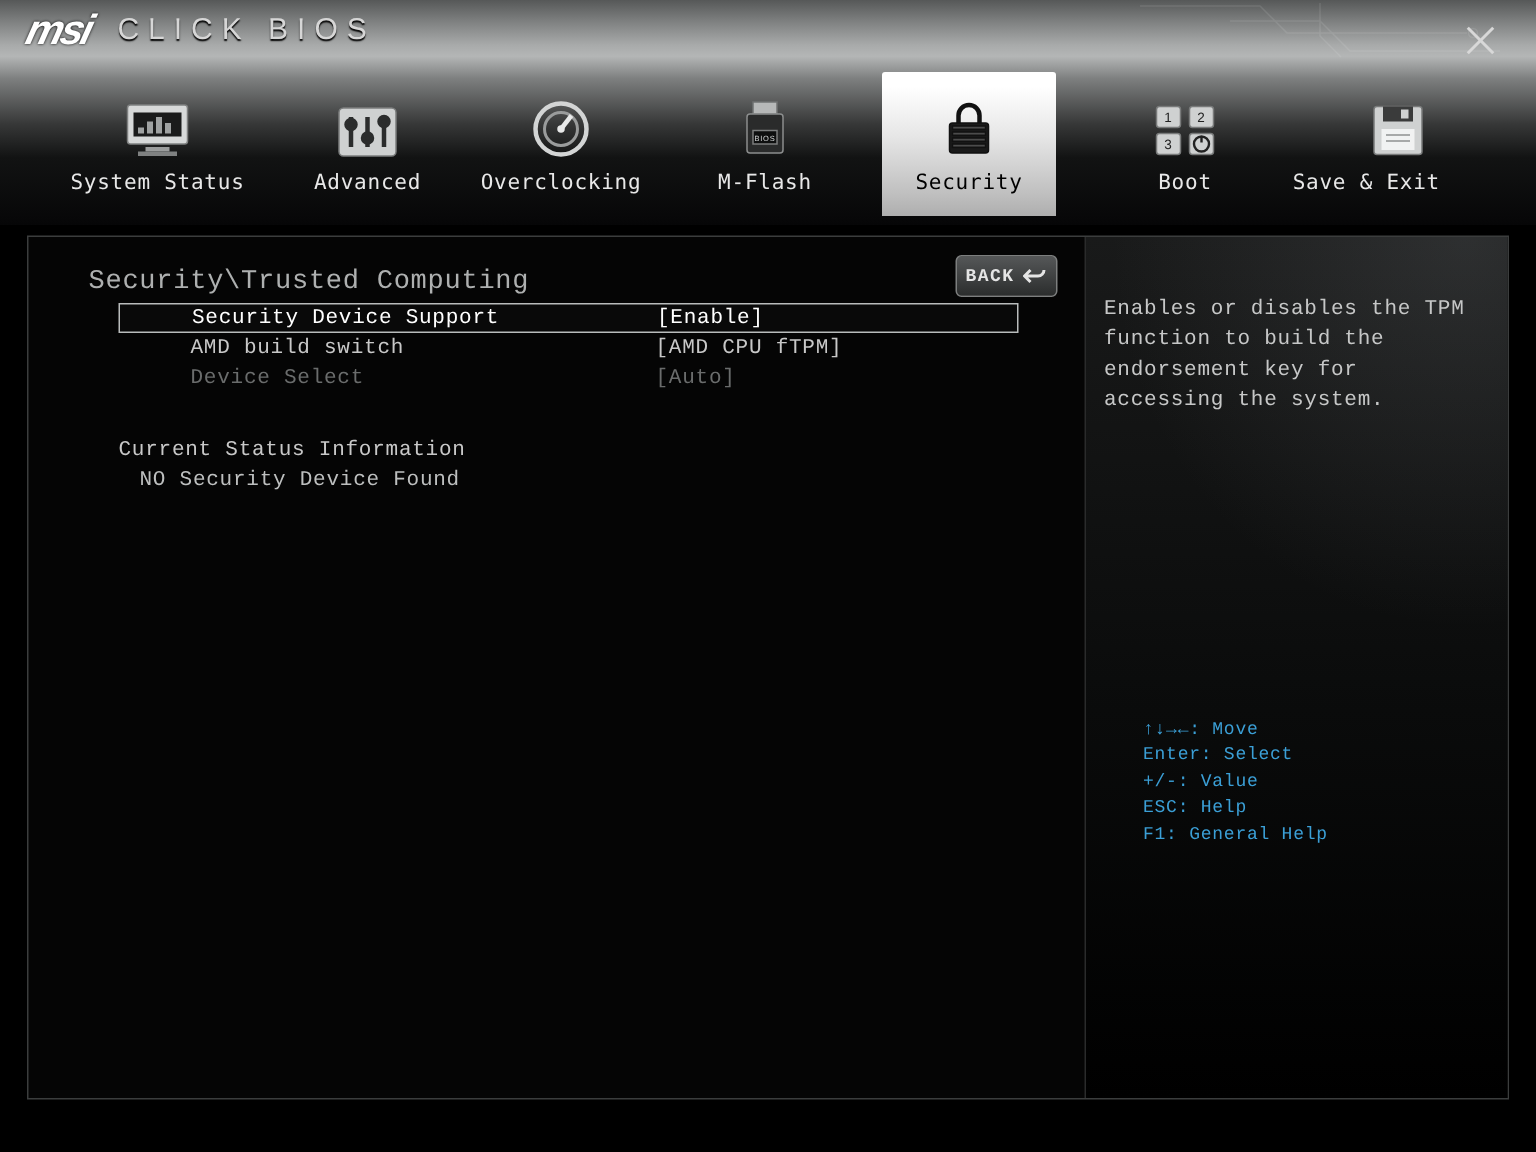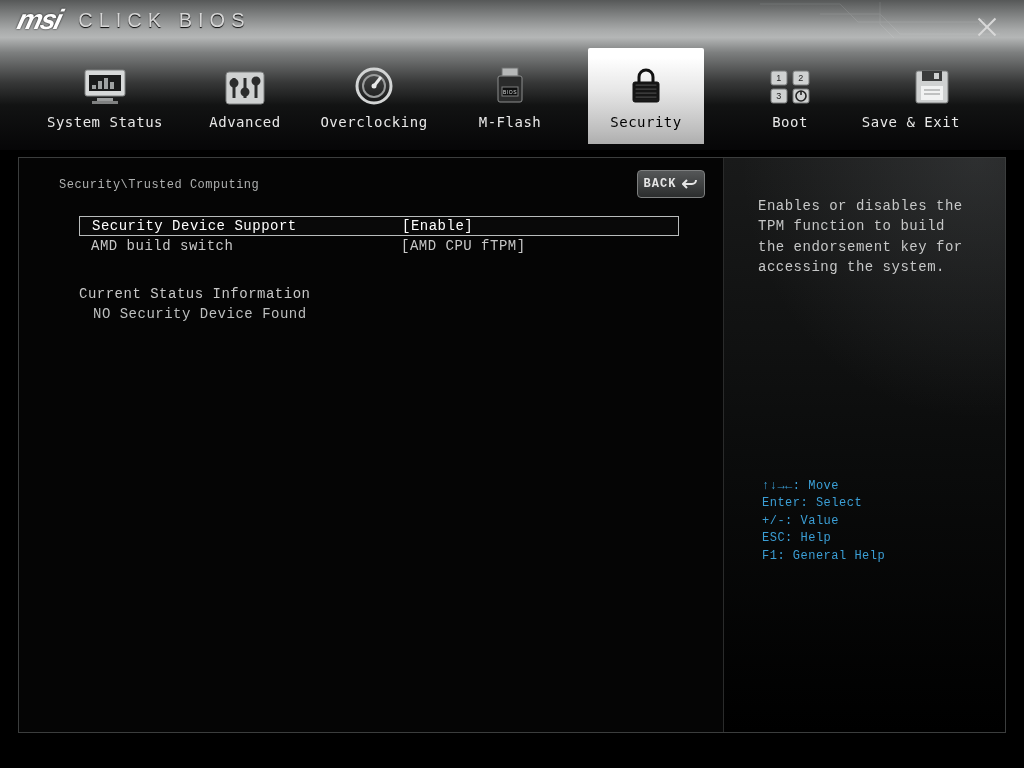--- a/index.html
+++ b/index.html
@@ -87,40 +87,40 @@
   .leftpanel {
     position:absolute; left:0; top:0; width:706px; height:100%;
     padding:20px 28px 20px 40px;
   }
   .rightpanel {
     position:absolute; right:0; top:0; width:282px; height:100%;
     border-left:1px solid #2a2b2b;
     background:
       radial-gradient(ellipse 380px 420px at 90% 0%, rgba(120,124,128,.22), rgba(0,0,0,0) 62%),
       linear-gradient(to bottom,#191a1a 0%, #0a0b0b 55%, #000 100%);
-    padding:38px 34px;
-  }
-
-  .breadcrumb { color:#aeb0b0; margin-bottom:24px; font-size:12px; }
+    padding:38px 12px;
+  }
+
+  .breadcrumb { color:#aeb0b0; margin-bottom:4px; font-size:18px; }
   .back-btn {
     position:absolute; right:20px; top:12px;
     width:68px; height:28px; border:1px solid #7d7f7f; border-radius:4px;
     background:linear-gradient(to bottom,#555758,#2b2d2d);
     display:flex; align-items:center; justify-content:center; gap:6px;
     font-family:Liberation Mono, monospace; font-size:12px; font-weight:700;
     letter-spacing:1px; color:#e5e5e5; cursor:pointer;
   }
   .back-btn svg{ display:block; }
 
   .option-list { margin-top:2px; margin-left:20px; width:600px; }
   .option-row {
     display:flex; height:20px; align-items:center;
     padding:0 12px; font-size:14px;
   }
-  .option-row .k { width:310px; }
+  .option-row .k { width:310px;margin-left:36px; }
   .option-row .v { }
   .option-row.sel {
     border:1px solid #b9bcbc; color:#fff; background:rgba(255,255,255,.02);
   }
   .option-row.dis { color:#6a6c6c; }
 
   .status-head { margin-top:30px; margin-left:20px; }
   .status-line { margin-top:4px; margin-left:34px; color:#bdbfbf; }
 
   .help-text { color:#c6c7c7; line-height:1.45; font-size:14px; }
@@ -294,20 +294,24 @@
 
     <div class="option-list">
       <div class="option-row sel">
         <span class="k">Security Device Support</span>
         <span class="v">[Enable]</span>
       </div>
       <div class="option-row">
         <span class="k">AMD build switch</span>
         <span class="v">[AMD CPU fTPM]</span>
       </div>
+      <div class="option-row dis">
+        <span class="k">Device Select</span>
+        <span class="v">[Auto]</span>
+      </div>
     </div>
 
     <div class="status-head">Current Status Information</div>
     <div class="status-line">NO Security Device Found</div>
   </div>
 
   <div class="rightpanel">
     <div class="help-text">Enables or disables the TPM function to build the endorsement key for accessing the system.</div>
 
     <div class="keyhints">

